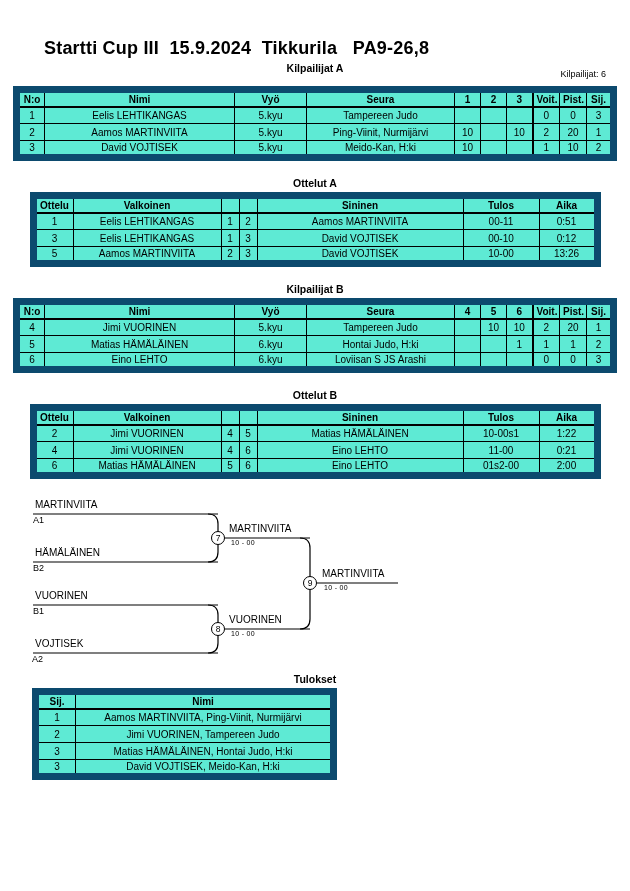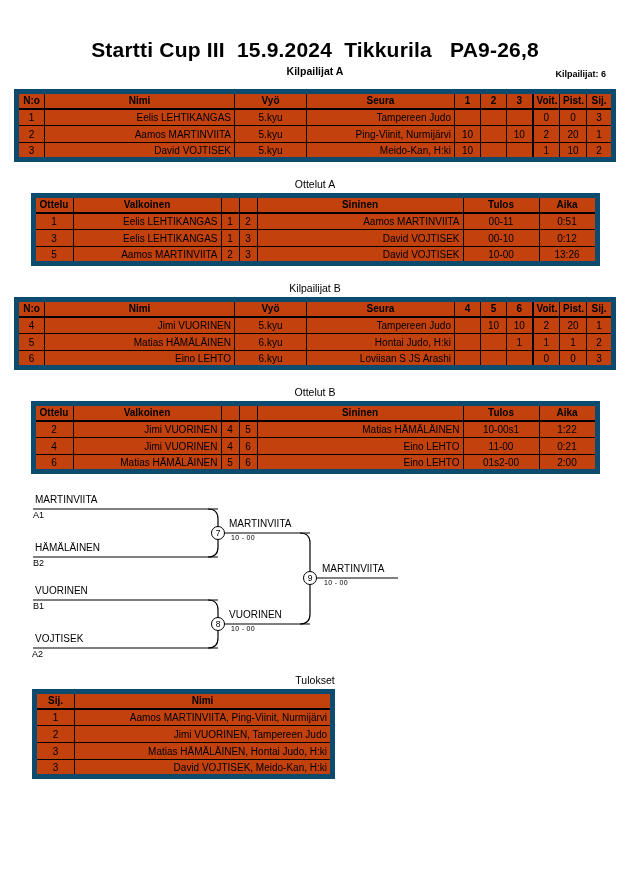--- a/index.html
+++ b/index.html
@@ -8,68 +8,67 @@
     width:630px; height:891px;
     background:#ffffff;
     font-family:"Liberation Sans", sans-serif;
     color:#000000;
     position:relative;
     overflow:hidden;
   }
 
   
   .title {
-    text-align:center;
-    font-size:21px;
+    font-size:18px;
     font-weight:bold;
     letter-spacing:0.2px;
     margin-top:38px;
     white-space:pre;
+    padding-left:44px;
   }
   .subhead {
     text-align:center;
     font-size:10.5px;
     font-weight:bold;
     margin-top:3px;
   }
   .entrants {
     position:absolute;
     top:69px; right:24px;
     font-size:9px;
-    font-weight:bold;
   }
 
   
   .tbl {
     border-collapse:collapse;
     table-layout:fixed;
-    border:5px solid #0c4a6e;
-    background:#c2410c;
+    border:7px solid #0c4a6e;
+    background:#5eead4;
   }
   .tbl td, .tbl th {
     border:1px solid #000;
     font-size:10px;
     height:17px;
     padding:0 3px;
     font-weight:normal;
     overflow:hidden;
     white-space:nowrap;
   }
   .tbl thead th {
     font-weight:bold;
     text-align:center;
     border-bottom:2px solid #000;
   }
   .c { text-align:center; }
-  .l { text-align:right; }
+  .l { text-align:center; }
 
   .sect-title {
     text-align:center;
     font-size:10.5px;
-    font-weight:normal;
+    font-weight:bold;
     margin:0 0 3px 0;
   }
 
   .block { margin:0 auto; }
 
   
   table.pool { width:570px; margin:0 auto; }
   .pool .col-no    { width:28px; }
   .pool .col-name  { width:190px; }
   .pool .col-belt  { width:72px; }
@@ -425,21 +424,21 @@
 
   <span class="bk-num" style="left:211px; top:129px;">8</span>
   <span class="bk-name" style="left:229px; top:121px;">VUORINEN</span>
   <span class="bk-score" style="left:231px; top:137px;">10 - 00</span>
 
   <span class="bk-num" style="left:303px; top:83px;">9</span>
   <span class="bk-name" style="left:322px; top:75px;">MARTINVIITA</span>
   <span class="bk-score" style="left:324px; top:91px;">10 - 00</span>
 </div>
 
-<div class="sect-title" style="margin-top:6px;">Tulokset</div>
+<div class="sect-title" style="">Tulokset</div>
 <table class="tbl results" style="margin-left:32px;">
   <colgroup>
       <col class="col-sij">
       <col class="col-nimi">
     </colgroup>
   <thead>
     <tr>
       <th class="c">Sij.</th>
       <th class="c">Nimi</th>
     </tr>

